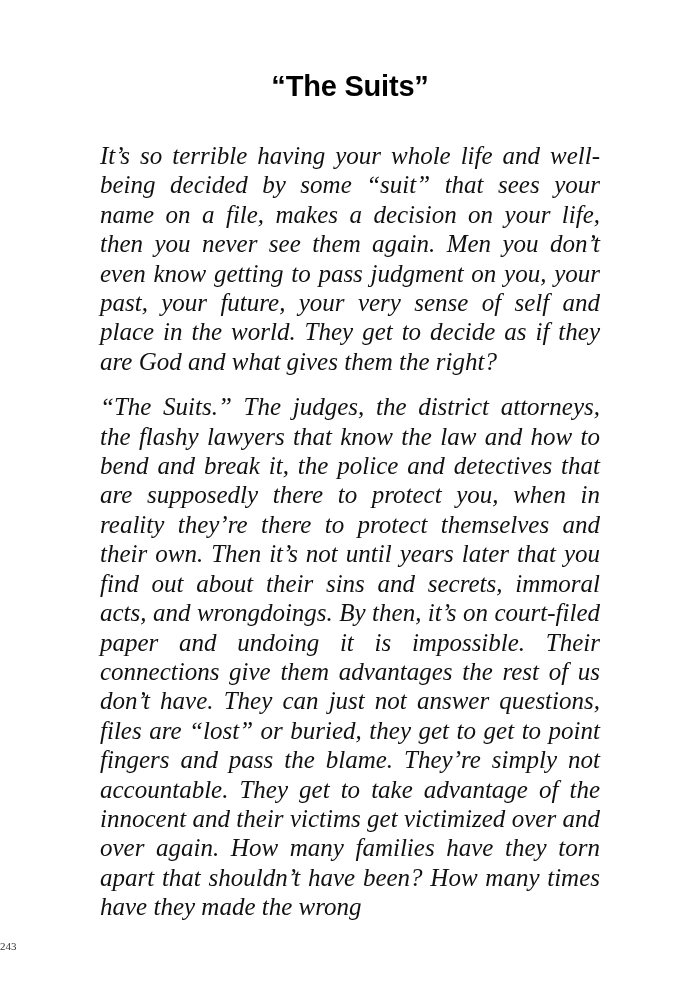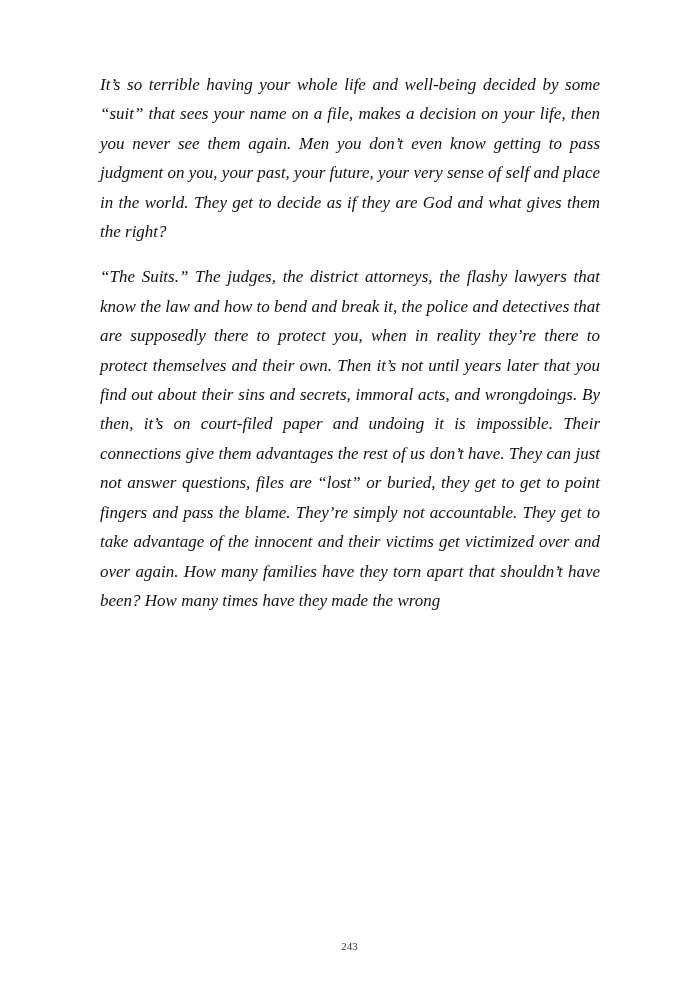--- a/index.html
+++ b/index.html
@@ -33,44 +33,45 @@
     font-weight: bold;
     font-size: 29px;
     letter-spacing: -0.2px;
     text-align: center;
     margin: 0 0 38px 0;
     color: #000000;
   }
   .body-text {
     font-family: "Liberation Serif", serif;
     font-style: italic;
-    font-size: 17px;
+    font-size: 25px;
     line-height: 29.4px;
     text-align: justify;
     text-justify: inter-word;
     margin: 0 0 16px 0;
     color: #111111;
     hyphens: none;
   }
   .body-text:last-of-type {
     margin-bottom: 8px;
   }
   .page-number {
     position: absolute;
     left: 0;
     right: 0;
     top: 940px;
-    text-align: center;
+    text-align: left;
     font-family: "Liberation Serif", serif;
     font-size: 11px;
     color: #333333;
   }
 </style>
 </head>
 <body>
 
 <div class="page">
   <div class="content">
+    <h1 class="chapter-title">“The Suits”</h1>
     <p class="body-text">It’s so terrible having your whole life and well-being decided by some “suit” that sees your name on a file, makes a decision on your life, then you never see them again. Men you don’t even know getting to pass judgment on you, your past, your future, your very sense of self and place in the world. They get to decide as if they are God and what gives them the right?</p>
     <p class="body-text">“The Suits.” The judges, the district attorneys, the flashy lawyers that know the law and how to bend and break it, the police and detectives that are supposedly there to protect you, when in reality they’re there to protect themselves and their own. Then it’s not until years later that you find out about their sins and secrets, immoral acts, and wrongdoings. By then, it’s on court-filed paper and undoing it is impossible. Their connections give them advantages the rest of us don’t have. They can just not answer questions, files are “lost” or buried, they get to get to point fingers and pass the blame. They’re simply not accountable. They get to take advantage of the innocent and their victims get victimized over and over again. How many families have they torn apart that shouldn’t have been? How many times have they made the wrong</p>
   </div>
   <div class="page-number">243</div>
 </div>
 
 </body></html>

